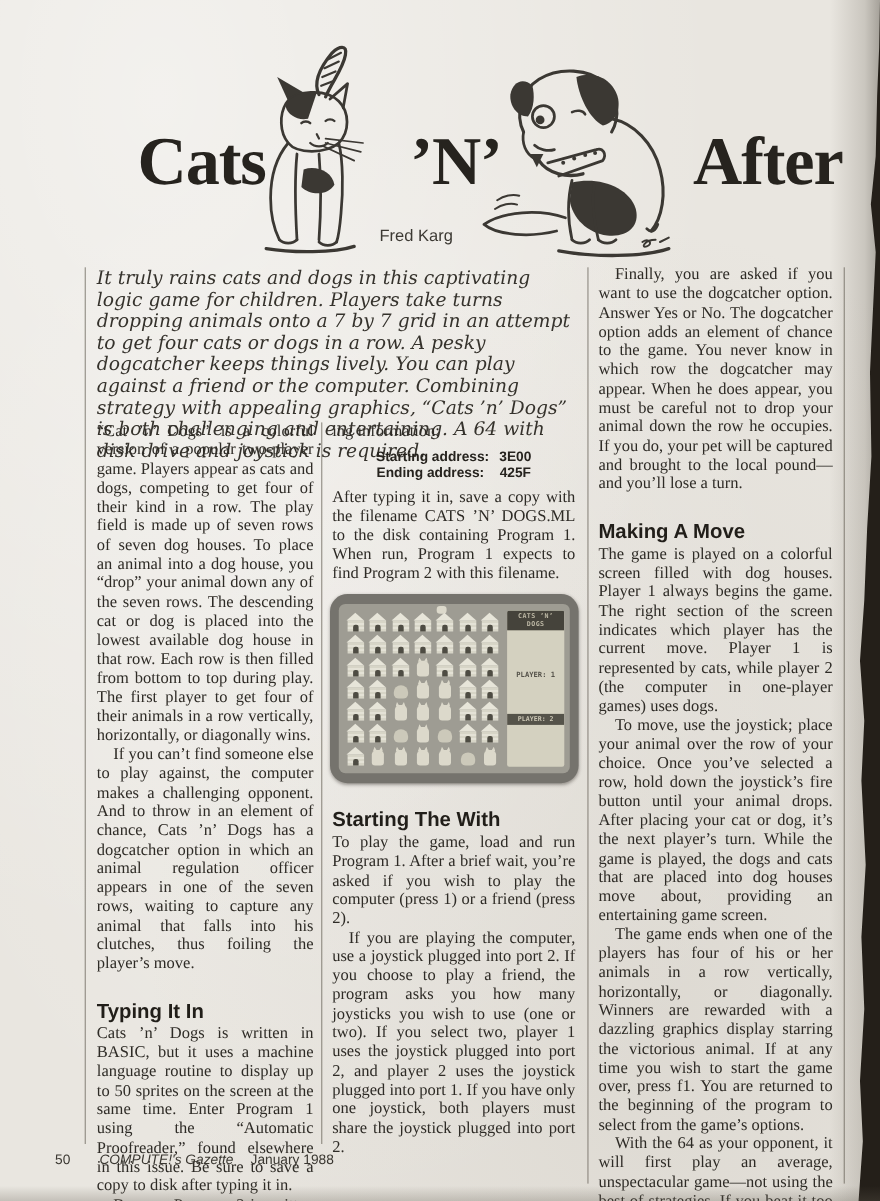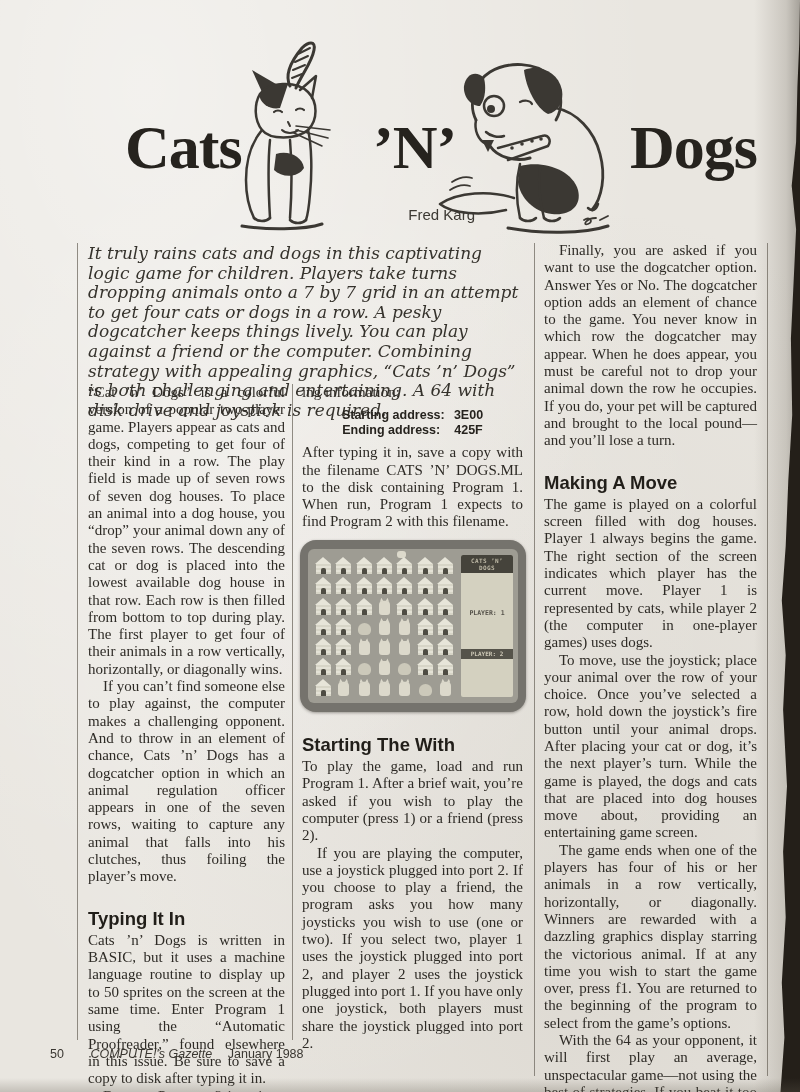--- a/index.html
+++ b/index.html
@@ -8,21 +8,21 @@
       radial-gradient(ellipse at 18% 8%, rgba(255,255,255,.45), transparent 55%),
       radial-gradient(ellipse at 75% 85%, rgba(168,160,146,.18), transparent 55%),
       radial-gradient(ellipse at 40% 55%, rgba(255,255,255,.25), transparent 60%),
       #e9e6e0;
     font-family:"Liberation Serif", serif;}
   
   .title-word{position:absolute;font:700 62px/1 "Liberation Serif", serif;letter-spacing:-1px;color:#26231e;margin-left:32px;}
   .t1{left:93px;top:116px;}
   .t2{left:341px;top:116px;}
   .t3{left:598px;top:116px;}
-  .byline{position:absolute;left:345px;top:206px;width:130px;text-align:right;
+  .byline{position:absolute;left:345px;top:206px;width:130px;text-align:left;
     font:15px "Liberation Sans", sans-serif;color:#3c3933;}
   .illus{position:absolute;}
   .cat-illus{left:218px;top:34px;}
   .dog-illus{left:424px;top:48px;}
   
   .vrule{position:absolute;width:1px;background:#6f6a60;opacity:.75;}
   .rule-a{left:77px;top:243px;height:797px;}
   .rule-b{left:292px;top:384px;height:656px;}
   .rule-c{left:534px;top:243px;height:833px;}
   .rule-d{left:767px;top:243px;height:833px;}
@@ -81,21 +81,21 @@
     background:linear-gradient(to top, rgba(100,94,82,.28), transparent);}
   svg .ink{stroke:#3b3833;fill:none;stroke-linecap:round;stroke-linejoin:round;}
 </style>
 </head>
 <body>
 
 <div class="page">
 
   <div class="title-word t1">Cats</div>
   <div class="title-word t2">’N’</div>
-  <div class="title-word t3">Dogs</div>
+  <div class="title-word t3">After</div>
   <div class="byline">Fred Karg</div>
 
   <div class="illus cat-illus">
     <svg width="128" height="198" viewBox="0 0 128 198">
       <path class="ink" stroke-width="3" d="M72,52 C66,40 74,26 84,14 C90,8 98,6 96,16 C94,28 84,40 78,54"></path>
       <path class="ink" stroke-width="2" d="M80,20 L92,14 M77,28 L90,22 M75,36 L87,31 M74,44 L84,40"></path>
       <path d="M44,58 L34,36 L58,50 Z" fill="#3b3833"></path>
       <path class="ink" stroke-width="2.5" d="M82,56 L98,42 L94,64"></path>
       <path class="ink" stroke-width="2.5" d="M42,60 C50,48 78,46 90,58 C100,68 100,86 90,96 C78,106 52,106 44,96 C36,86 36,70 42,60 Z"></path>
       <path d="M42,60 C50,50 66,48 70,50 L62,74 C52,76 44,70 42,64 Z" fill="#3b3833"></path>

